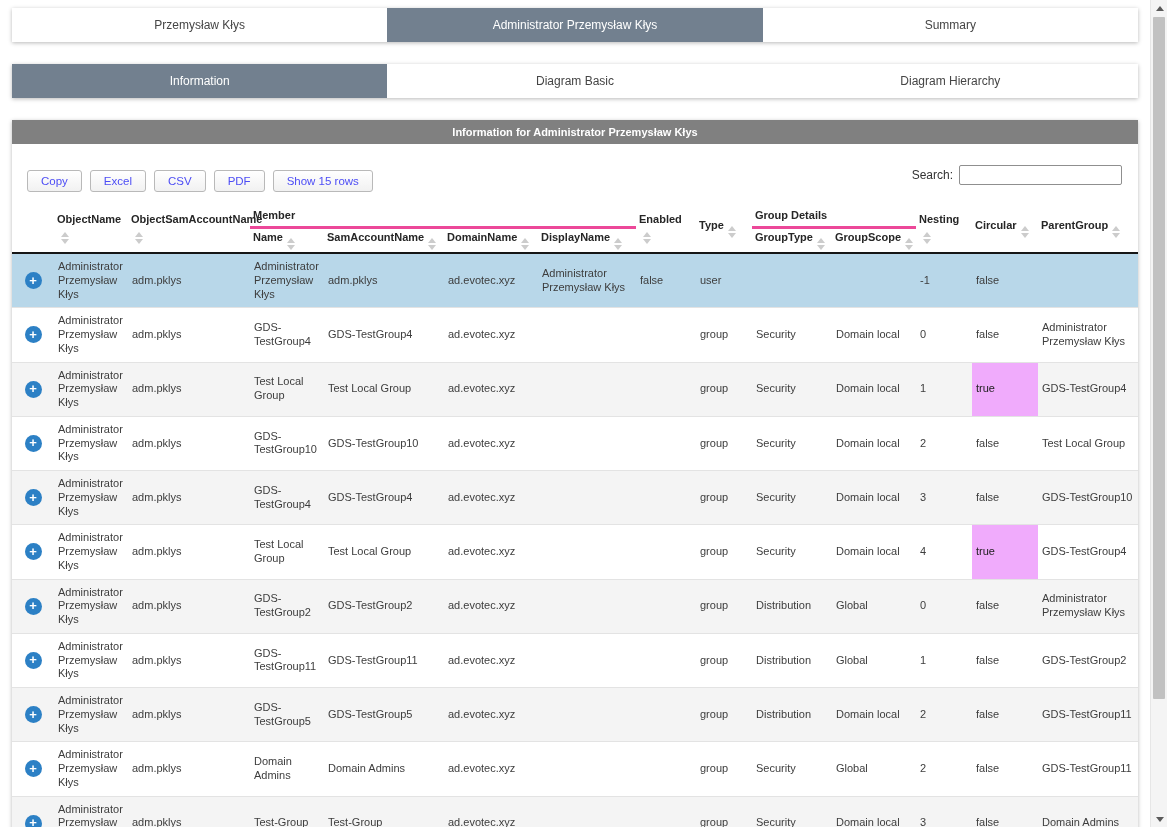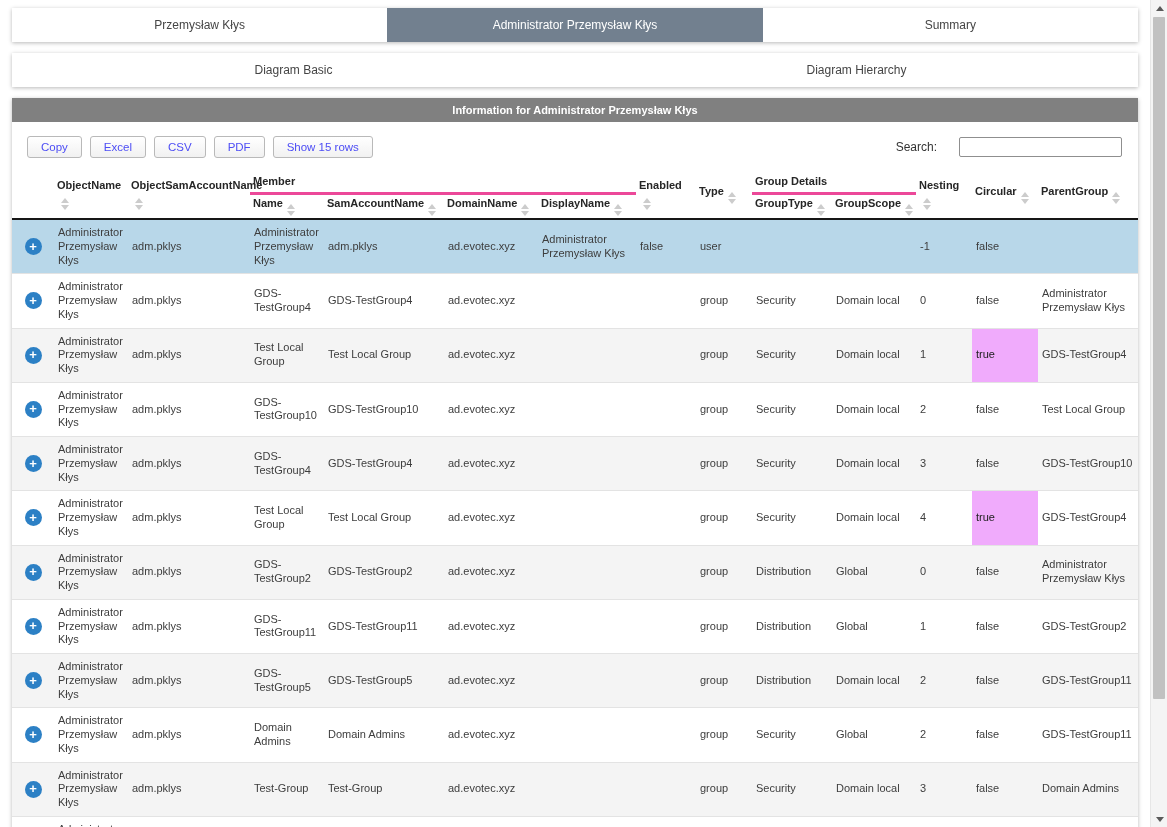--- a/index.html
+++ b/index.html
@@ -4,21 +4,21 @@
 <style>
   html,body{margin:0;padding:0;}
   body{
     width:1167px;height:827px;overflow:hidden;position:relative;
     background:#ffffff;font-family:"Liberation Sans",sans-serif;
   }
   .page{position:absolute;inset:0;}
   .content{padding:8px 29px 0 12px;}
   
   .tabstrip{
-    display:flex;background:#fff;height:34px;margin-bottom:11px;
+    display:flex;background:#fff;height:34px;margin-bottom:22px;
     box-shadow:0 1px 4px rgba(0,0,0,.28);
   }
   .tab{
     flex:1;display:flex;align-items:center;justify-content:center;
     font-size:12px;color:#454545;cursor:pointer;background:#fff;
   }
   .tab.active{background:#72808f;color:#fff;}
   
   .panel{
     background:#fff;box-shadow:0 1px 4px rgba(0,0,0,.28);
@@ -29,23 +29,23 @@
     display:flex;align-items:center;justify-content:center;
   }
   .toolbar{
     display:flex;align-items:center;justify-content:space-between;
     padding:14px 16px 8px 15px;
   }
   .btn-group{display:flex;gap:8px;}
   .dt-btn{
     font-family:"Liberation Sans",sans-serif;
     font-size:11.5px;color:#4d4df5;background:linear-gradient(#ffffff,#f1f1f1);
-    border:1px solid #b9b9b9;border-radius:3px;padding:4px 13px;cursor:pointer;
-  }
-  .search-wrap{display:flex;align-items:center;gap:22px;font-size:12px;color:#333;}
+    border:1px solid #b9b9b9;border-radius:3px;padding:4px 13px;cursor:pointer;margin-top:12px;
+  }
+  .search-wrap{display:flex;align-items:center;gap:6px;font-size:12px;color:#333;}
   .search-wrap input{
     width:163px;height:20px;border:1px solid #8f8f8f;border-radius:2px;
     font-size:12px;padding:0 4px;box-sizing:border-box;background:#fff;
   }
   
   table{width:1126px;border-collapse:collapse;table-layout:fixed;margin-top:4px;}
   thead th{
     font-size:11px;font-weight:bold;color:#262626;text-align:left;
     vertical-align:middle;padding:2px 3px;height:18px;cursor:pointer;
   }
@@ -90,20 +90,21 @@
 <div class="page">
   <div class="content">
 
     <div class="tabstrip">
       <div class="tab">Przemysław Kłys</div>
       <div class="tab active">Administrator Przemysław Kłys</div>
       <div class="tab">Summary</div>
     </div>
 
     <div class="tabstrip">
+      <div class="tab active">Information</div>
       <div class="tab">Diagram Basic</div>
       <div class="tab">Diagram Hierarchy</div>
     </div>
 
     <div class="panel">
       <div class="section-bar">Information for Administrator Przemysław Kłys</div>
 
       <div class="toolbar">
         <div class="btn-group">
           <button class="dt-btn">Copy</button>

